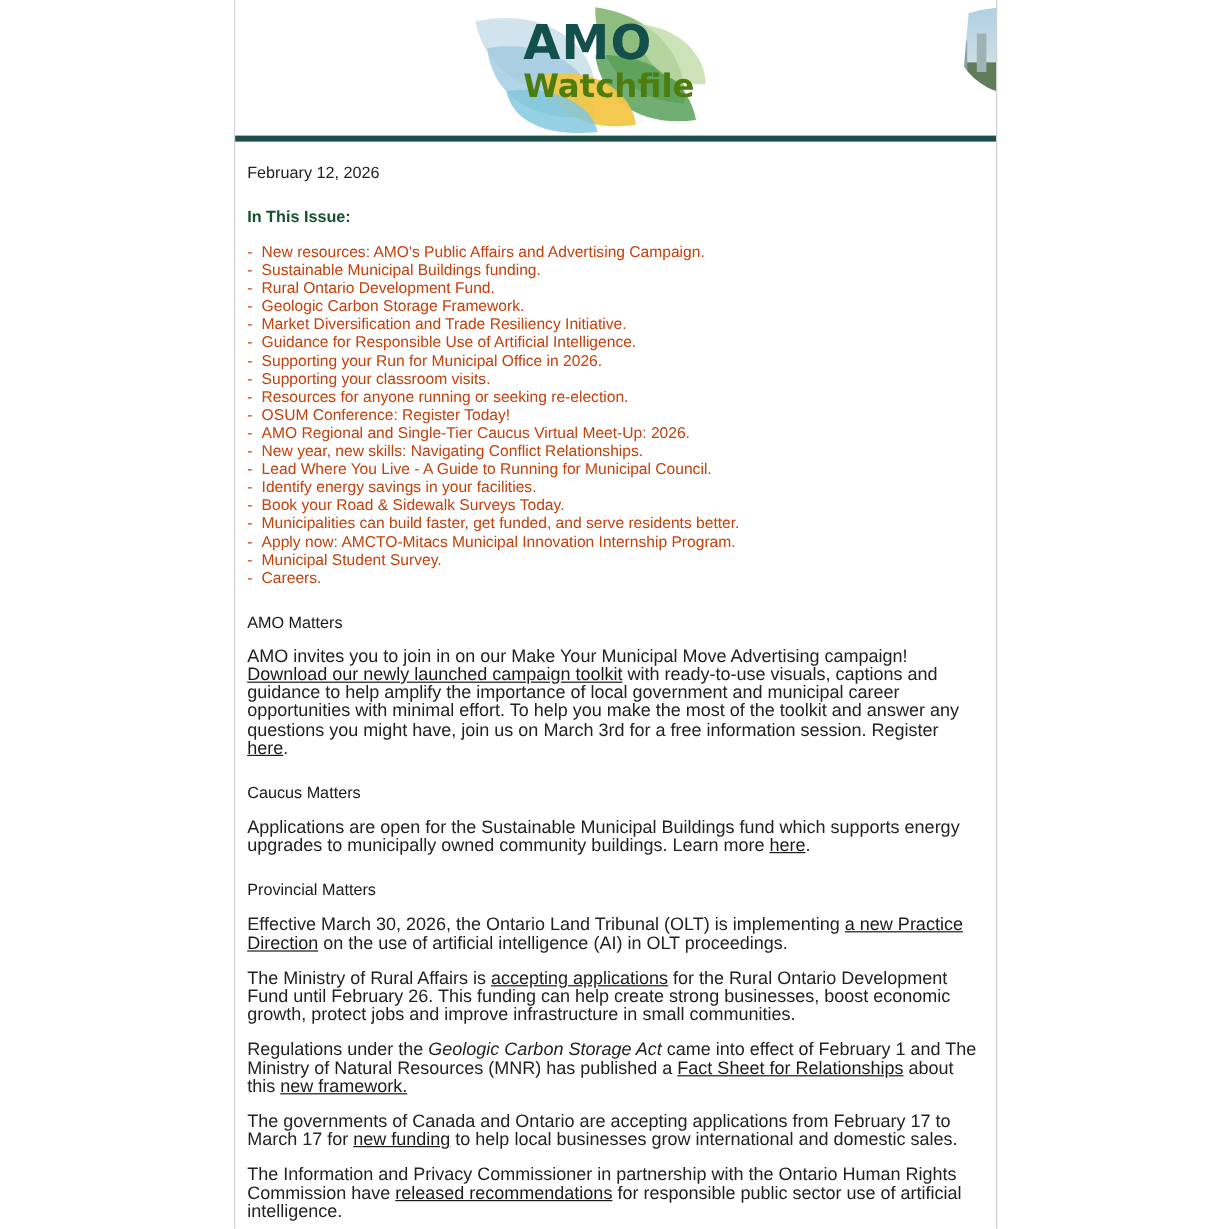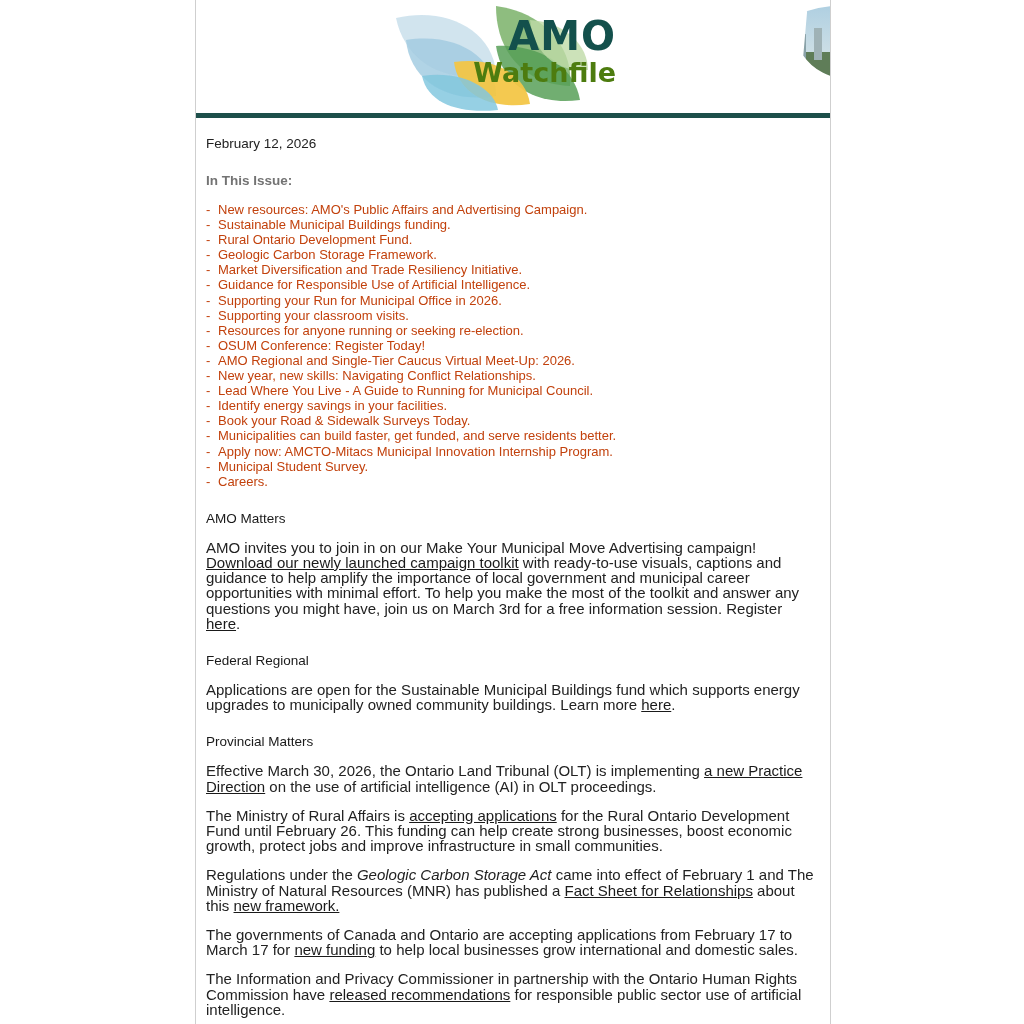--- a/index.html
+++ b/index.html
@@ -46,21 +46,21 @@
     top: 113px;
     width: 634px;
     height: 5px;
     background: #1d4f4a;
   }
   .logo-wrap {
     position: absolute;
     left: 240px;
     top: 16px;
     width: 180px;
-    text-align: right;
+    text-align: left;
   }
   .logo-amo {
     font-size: 40px;
     font-weight: bold;
     letter-spacing: 1px;
     color: #13504c;
     line-height: 40px;
     font-family: "DejaVu Sans", sans-serif;
   }
   .logo-amo .dot {
@@ -82,21 +82,21 @@
     line-height: 15px;
   }
   .date {
     font-size: 13.5px;
     color: #222;
     margin: 5px 0 22px 0;
   }
   h3.section {
     font-size: 13.5px;
     font-weight: bold;
-    color: #737373;
+    color: #14532d;
     margin: 0 0 14px 0;
   }
   h3.sub {
     font-size: 13.5px;
     font-weight: normal;
     color: #1a1a1a;
     margin: 22px 0 14px 0;
   }
   ul.toc {
     list-style: none;
@@ -261,21 +261,21 @@
         <li><span class="dash">-</span><span>Book your Road &amp; Sidewalk Surveys Today.</span></li>
         <li><span class="dash">-</span><span>Municipalities can build faster, get funded, and serve residents better.</span></li>
         <li><span class="dash">-</span><span>Apply now: AMCTO-Mitacs Municipal Innovation Internship Program.</span></li>
         <li><span class="dash">-</span><span>Municipal Student Survey.</span></li>
         <li><span class="dash">-</span><span>Careers.</span></li>
       </ul>
 
       <h3 class="sub">AMO Matters</h3>
       <p class="para"><span>AMO invites you to join in on our Make Your Municipal Move Advertising campaign! </span><a class="link" href="#">Download our newly launched campaign toolkit</a><span> with ready-to-use visuals, captions and guidance to help amplify the importance of local government and municipal career opportunities with minimal effort. To help you make the most of the toolkit and answer any questions you might have, join us on March 3rd for a free information session. Register </span><a class="link" href="#">here</a><span>.</span></p>
 
-      <h3 class="sub">Federal Regional</h3>
+      <h3 class="sub">Caucus Matters</h3>
       <p class="para"><span>Applications are open for the Sustainable Municipal Buildings fund which supports energy upgrades to municipally owned community buildings. Learn more </span><a class="link" href="#">here</a><span>.</span></p>
 
       <h3 class="sub">Provincial Matters</h3>
       <p class="para"><span>Effective March 30, 2026, the Ontario Land Tribunal (OLT) is implementing </span><a class="link" href="#">a new Practice Direction</a><span> on the use of artificial intelligence (AI) in OLT proceedings.</span></p>
 
       <p class="para"><span>The Ministry of Rural Affairs is </span><a class="link" href="#">accepting applications</a><span> for the Rural Ontario Development Fund until February 26. This funding can help create strong businesses, boost economic growth, protect jobs and improve infrastructure in small communities.</span></p>
 
       <p class="para"><span>Regulations under the </span><em class="it">Geologic Carbon Storage Act</em><span> came into effect of February 1 and The Ministry of Natural Resources (MNR) has published a </span><a class="link" href="#">Fact Sheet for Relationships</a><span> about this </span><a class="link" href="#">new framework.</a></p>
 
       <p class="para"><span>The governments of Canada and Ontario are accepting applications from February 17 to March 17 for </span><a class="link" href="#">new funding</a><span> to help local businesses grow international and domestic sales.</span></p>

